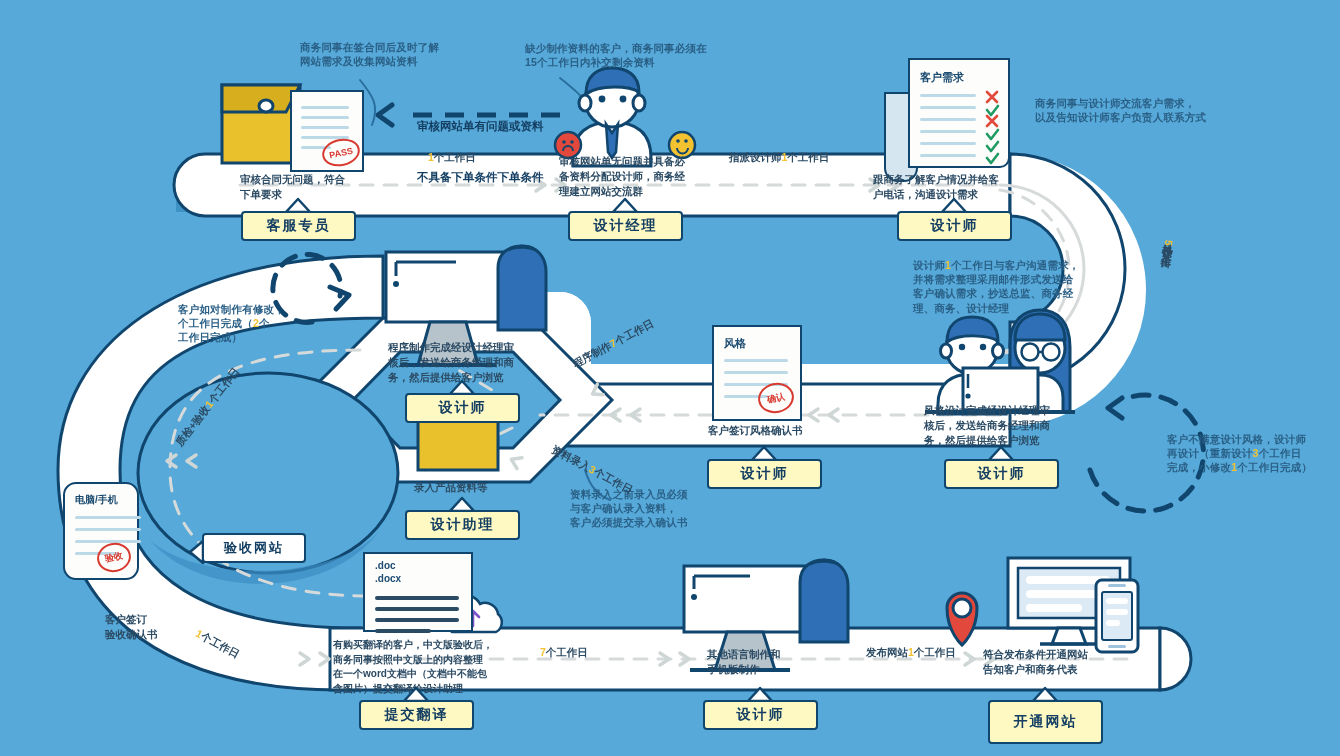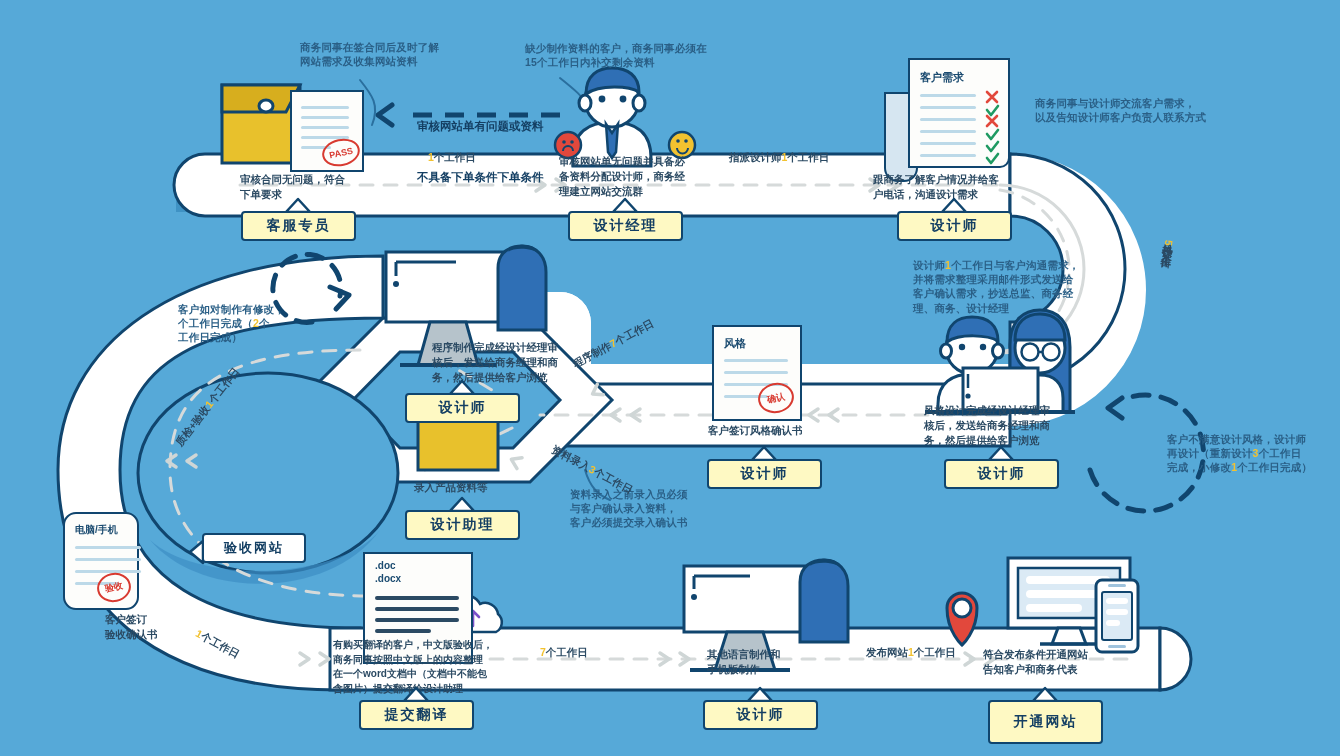--- a/index.html
+++ b/index.html
@@ -313,50 +313,50 @@
 
 <div class="card" style="left:712px;top:325px;width:90px;height:96px;">
   <div class="ttl" style="left:10px;top:9px;">风格</div>
   <div class="line" style="left:10px;top:32px;width:64px;"></div>
   <div class="line" style="left:10px;top:44px;width:64px;"></div>
   <div class="line" style="left:10px;top:56px;width:64px;"></div>
   <div class="line" style="left:10px;top:68px;width:44px;"></div>
   <div class="stampw" style="right:6px;bottom:6px;width:32px;height:26px;font-size:9px;">确认</div>
 </div>
 
-<div class="card" style="left:63px;top:512px;width:76px;height:98px;border-radius:13px;">
+<div class="card" style="left:63px;top:482px;width:76px;height:98px;border-radius:13px;">
   <div class="ttl" style="left:10px;top:9px;font-size:10px;">电脑/手机</div>
   <div class="line" style="left:10px;top:32px;width:66px;"></div>
   <div class="line" style="left:10px;top:44px;width:66px;"></div>
   <div class="line" style="left:10px;top:56px;width:66px;"></div>
   <div class="line" style="left:10px;top:68px;width:44px;"></div>
   <div class="stampw" style="right:6px;bottom:6px;width:30px;height:25px;font-size:9px;">验收</div>
 </div>
 
-<div class="card" style="left:363px;top:552px;width:110px;height:112px;">
+<div class="card" style="left:363px;top:552px;width:110px;height:80px;">
   <div class="ttl" style="left:10px;top:6px;font-size:10px;">.doc</div>
   <div class="ttl" style="left:10px;top:19px;font-size:10px;">.docx</div>
   <div class="line" style="left:10px;top:42px;width:84px;height:4px;background:#2b4a63;"></div>
   <div class="line" style="left:10px;top:53px;width:84px;height:4px;background:#2b4a63;"></div>
   <div class="line" style="left:10px;top:64px;width:84px;height:4px;background:#2b4a63;"></div>
   <div class="line" style="left:10px;top:75px;width:56px;height:4px;background:#2b4a63;"></div>
 </div>
 
 <div class="txt road" style="left:240px;top:172px;">审核合同无问题，符合
 下单要求</div>
 <div class="txt road" style="left:559px;top:154px;">审核网站单无问题并具备必
 备资料分配设计师，商务经
 理建立网站交流群</div>
 <div class="txt road" style="left:873px;top:172px;">跟商务了解客户情况并给客
 户电话，沟通设计需求</div>
 <div class="txt road" style="left:924px;top:403px;">风格设计完成经设计经理审
 核后，发送给商务经理和商
 务，然后提供给客户浏览</div>
 <div class="txt road" style="left:708px;top:423px;">客户签订风格确认书</div>
-<div class="txt road" style="left:388px;top:340px;margin-left:44px;">程序制作完成经设计经理审
+<div class="txt road" style="left:388px;top:340px;">程序制作完成经设计经理审
 核后，发送给商务经理和商
 务，然后提供给客户浏览</div>
 <div class="txt road" style="left:388px;top:480px;margin-left:26px;">录入产品资料等</div>
 <div class="txt road" style="left:105px;top:612px;">客户签订
 验收确认书</div>
 <div class="txt road-sm" style="left:333px;top:638px;">有购买翻译的客户，中文版验收后，
 商务同事按照中文版上的内容整理
 在一个word文档中（文档中不能包
 含图片）提交翻译给设计助理</div>
 <div class="txt road" style="left:707px;top:647px;">其他语言制作和

